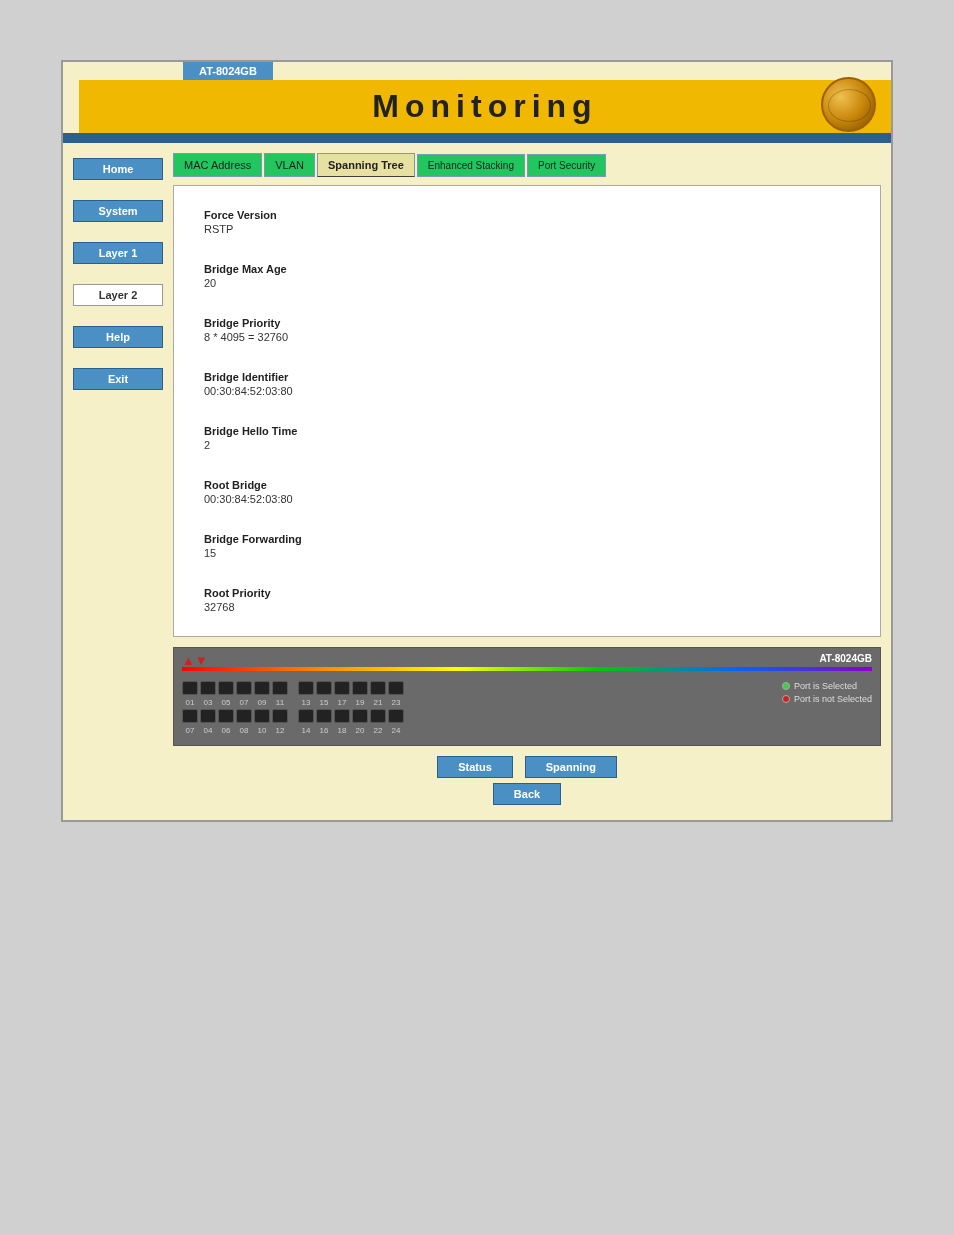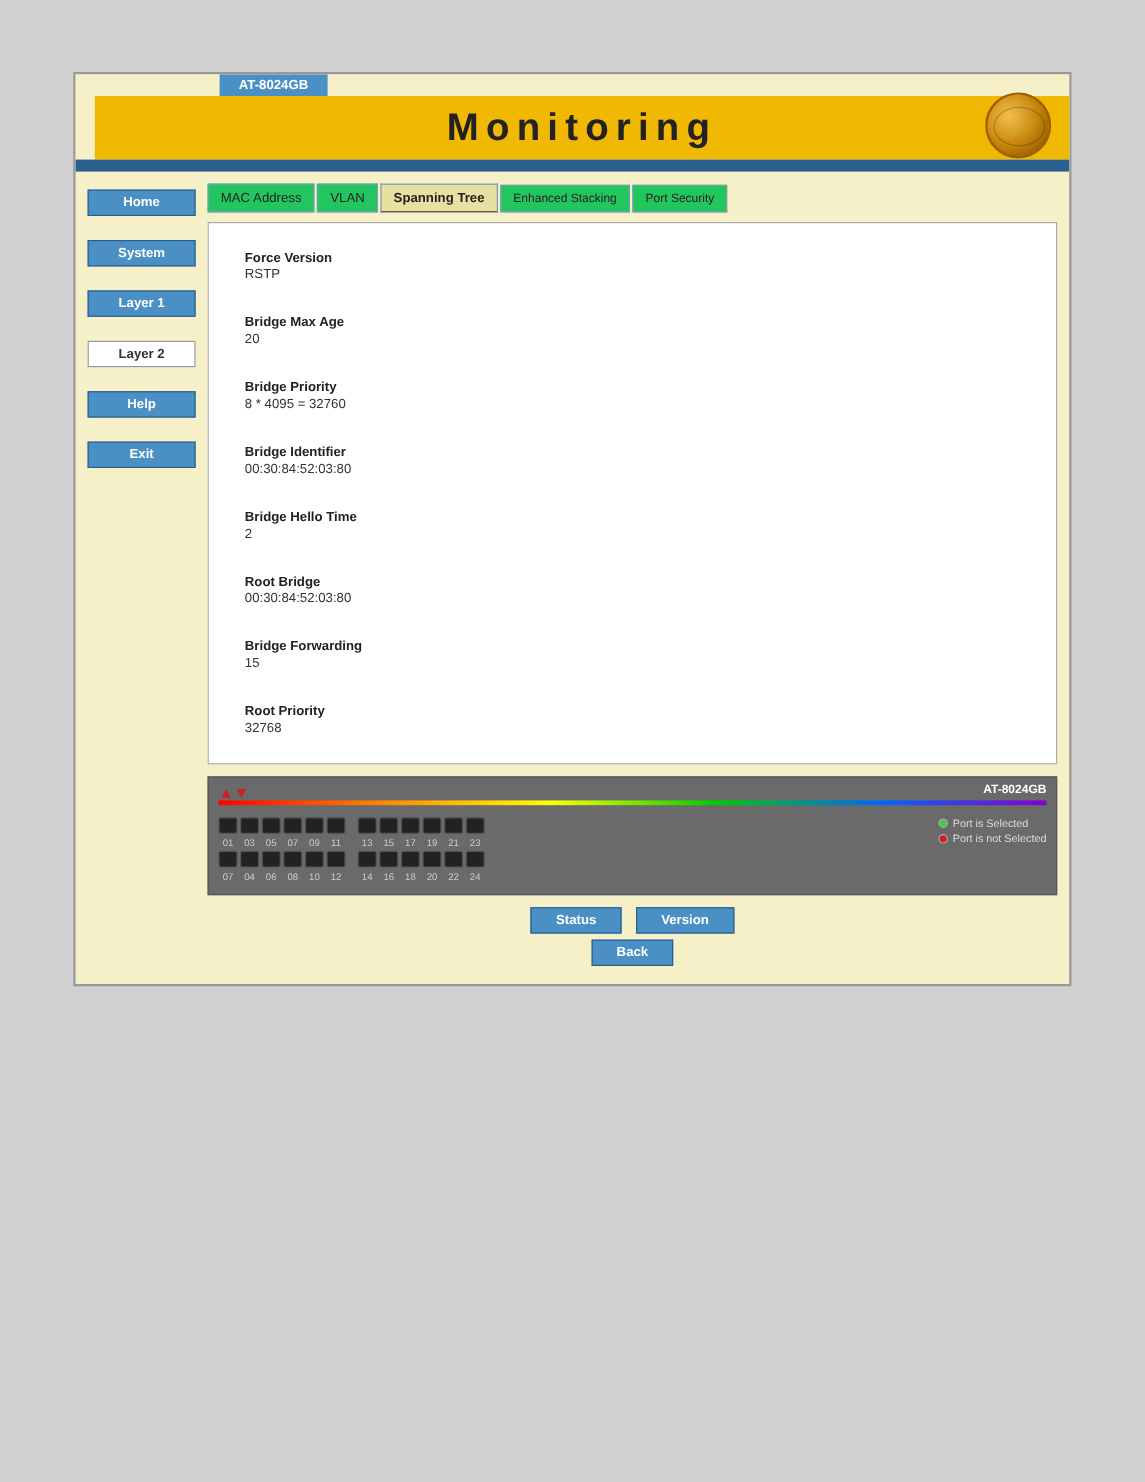--- a/index.html
+++ b/index.html
@@ -436,20 +436,20 @@
             <div class="legend-item">
               <div class="legend-dot red"></div>
               <span>Port is not Selected</span>
             </div>
           </div>
         </div>
       </div>
 
       <div class="btn-row">
         <button class="action-btn">Status</button>
-        <button class="action-btn">Version</button>
+        <button class="action-btn">Spanning</button>
       </div>
       <div class="back-row">
         <button class="action-btn">Back</button>
       </div>
     </div>
   </div>
 </div>
 
 </body></html>

